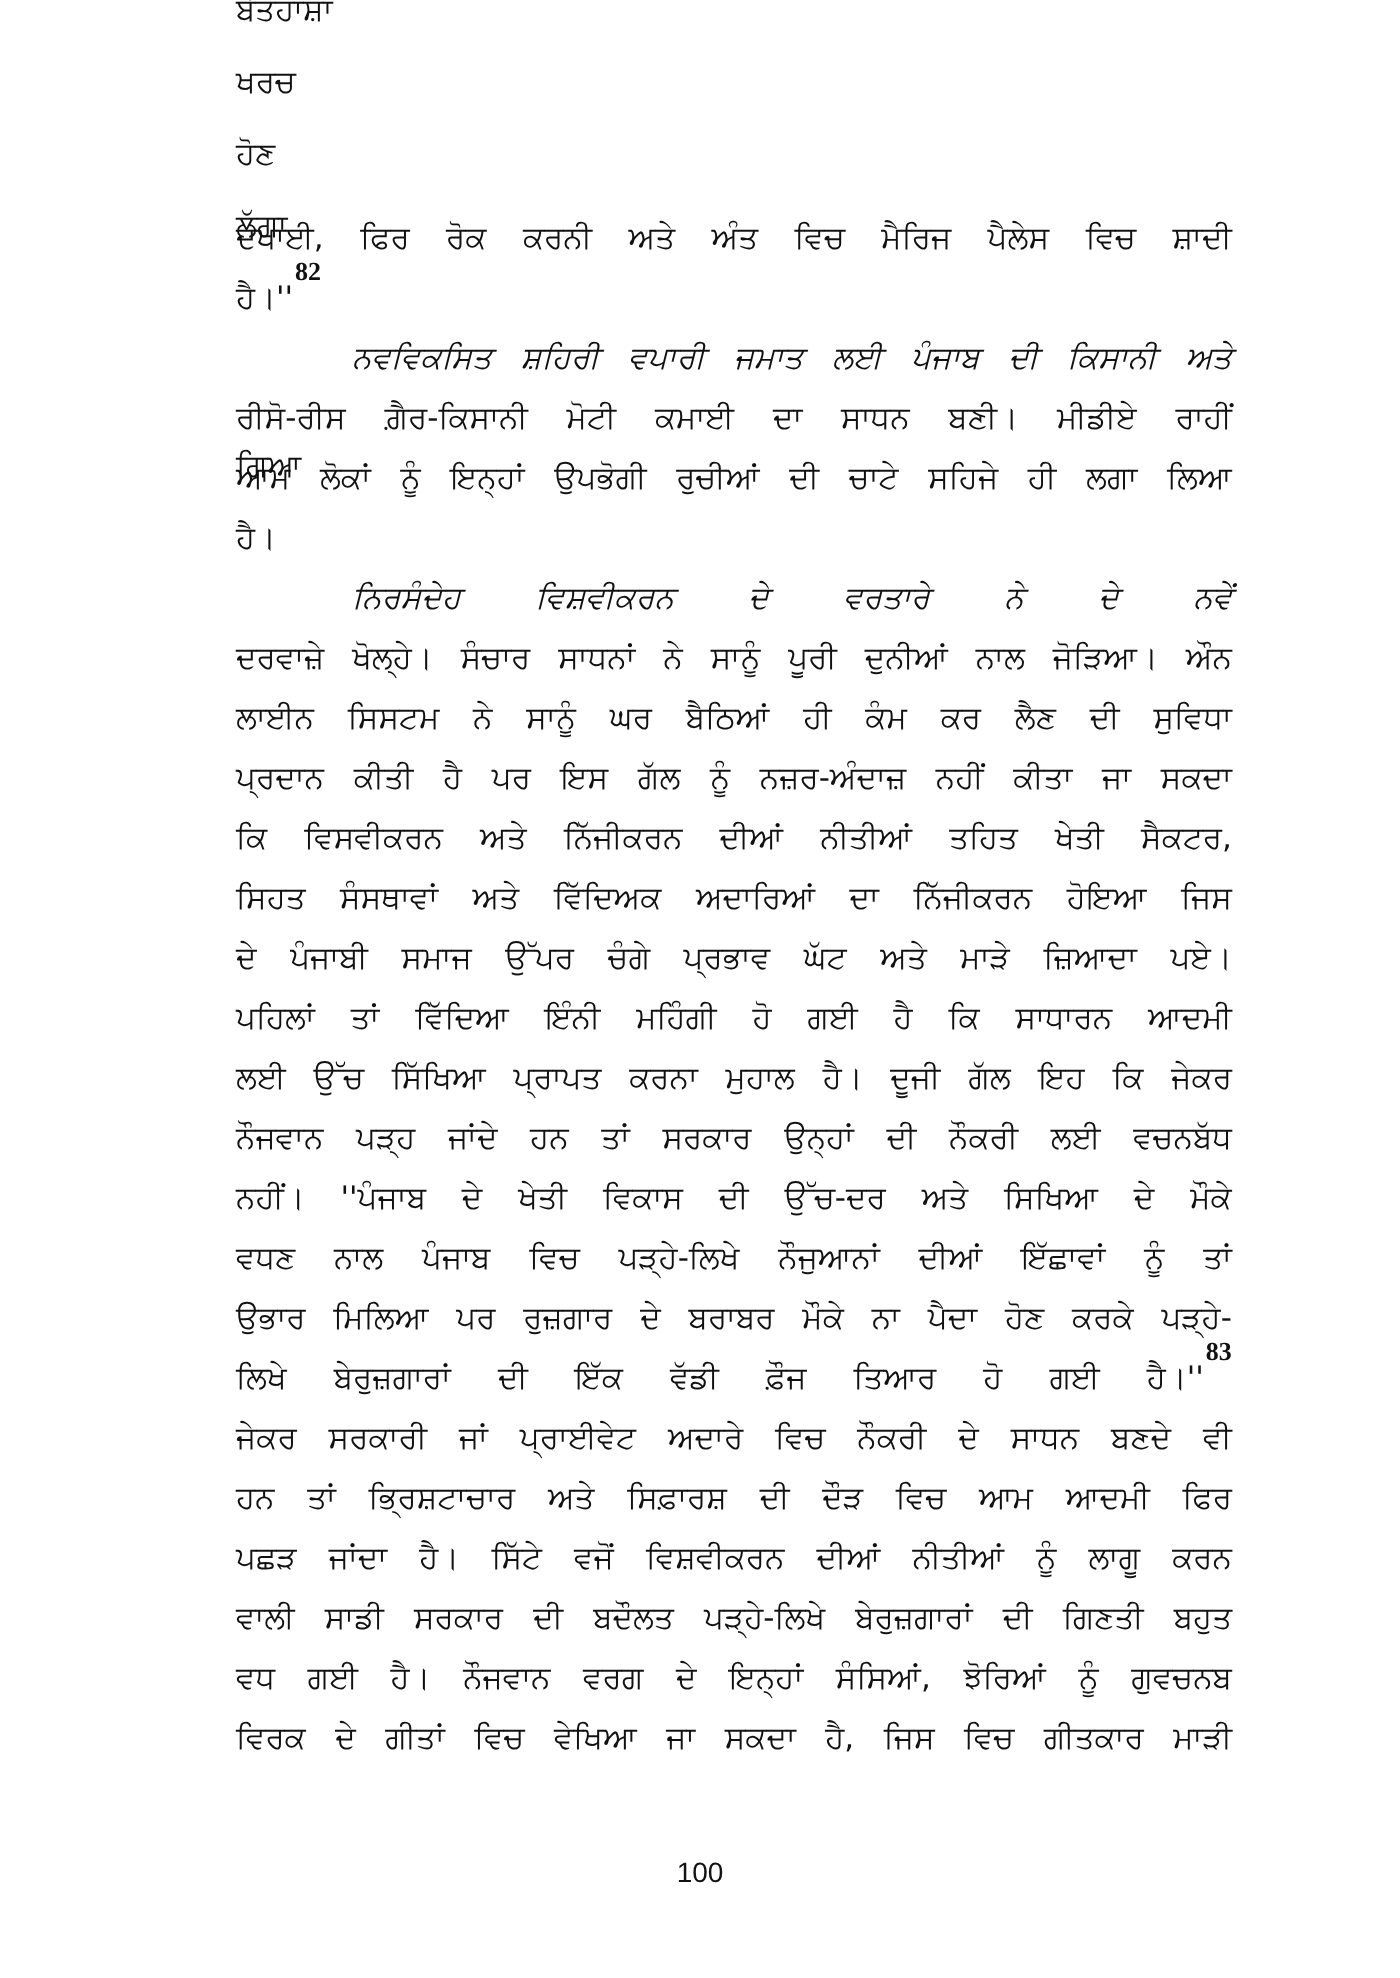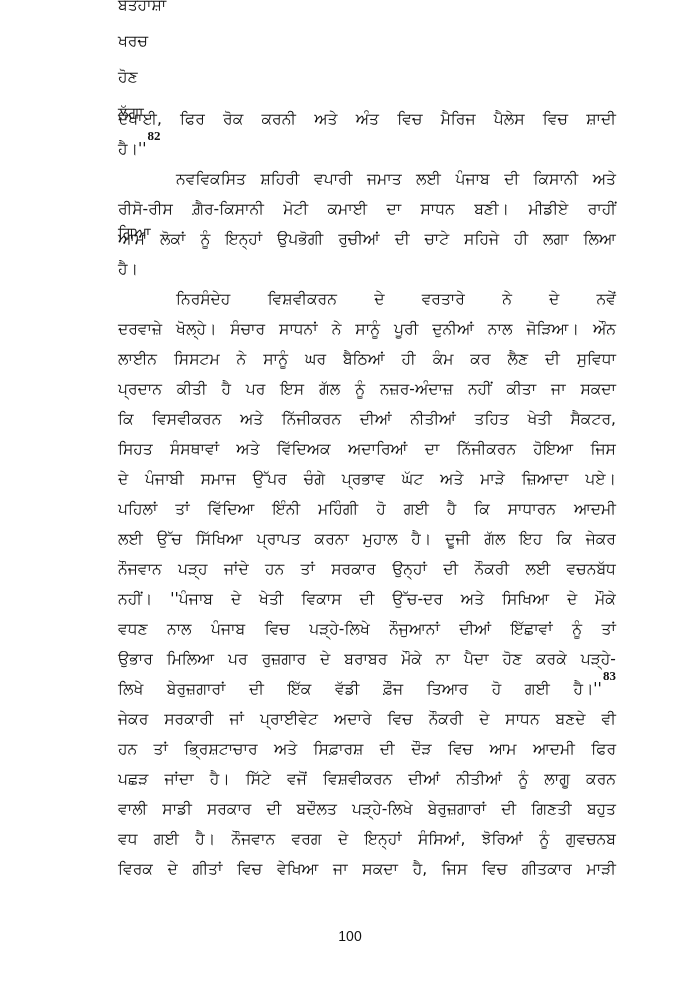--- a/index.html
+++ b/index.html
@@ -36,20 +36,21 @@
       display: flex;
       justify-content: space-between;
     }
     .line.last {
       justify-content: flex-end;
       gap: 6px;
       flex-direction: column;
     }
     .line.indent {
       padding-left: 58px;
+      font-style: italic;
     }
     .line span.w {
       display: inline-block;
     }
     sup.fn {
       font-family: "Liberation Serif", serif;
       font-size: 13px;
       font-weight: bold;
       vertical-align: top;
       line-height: 12px;

